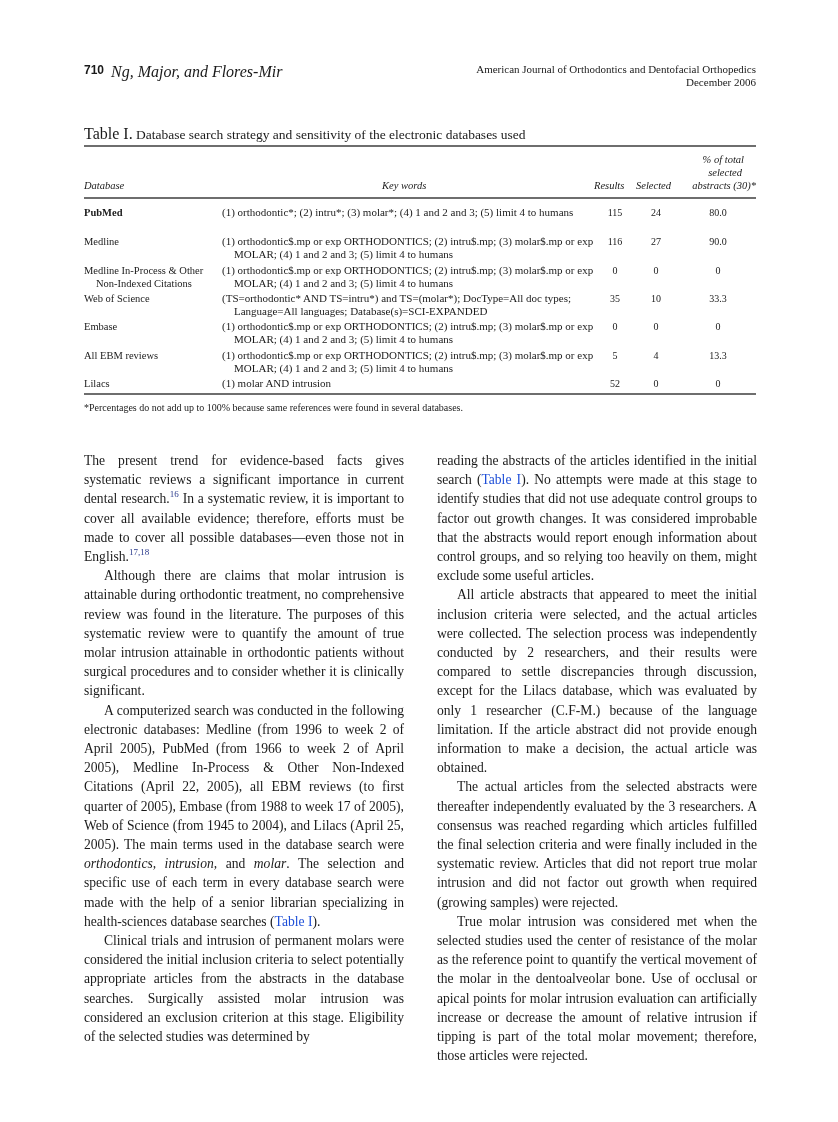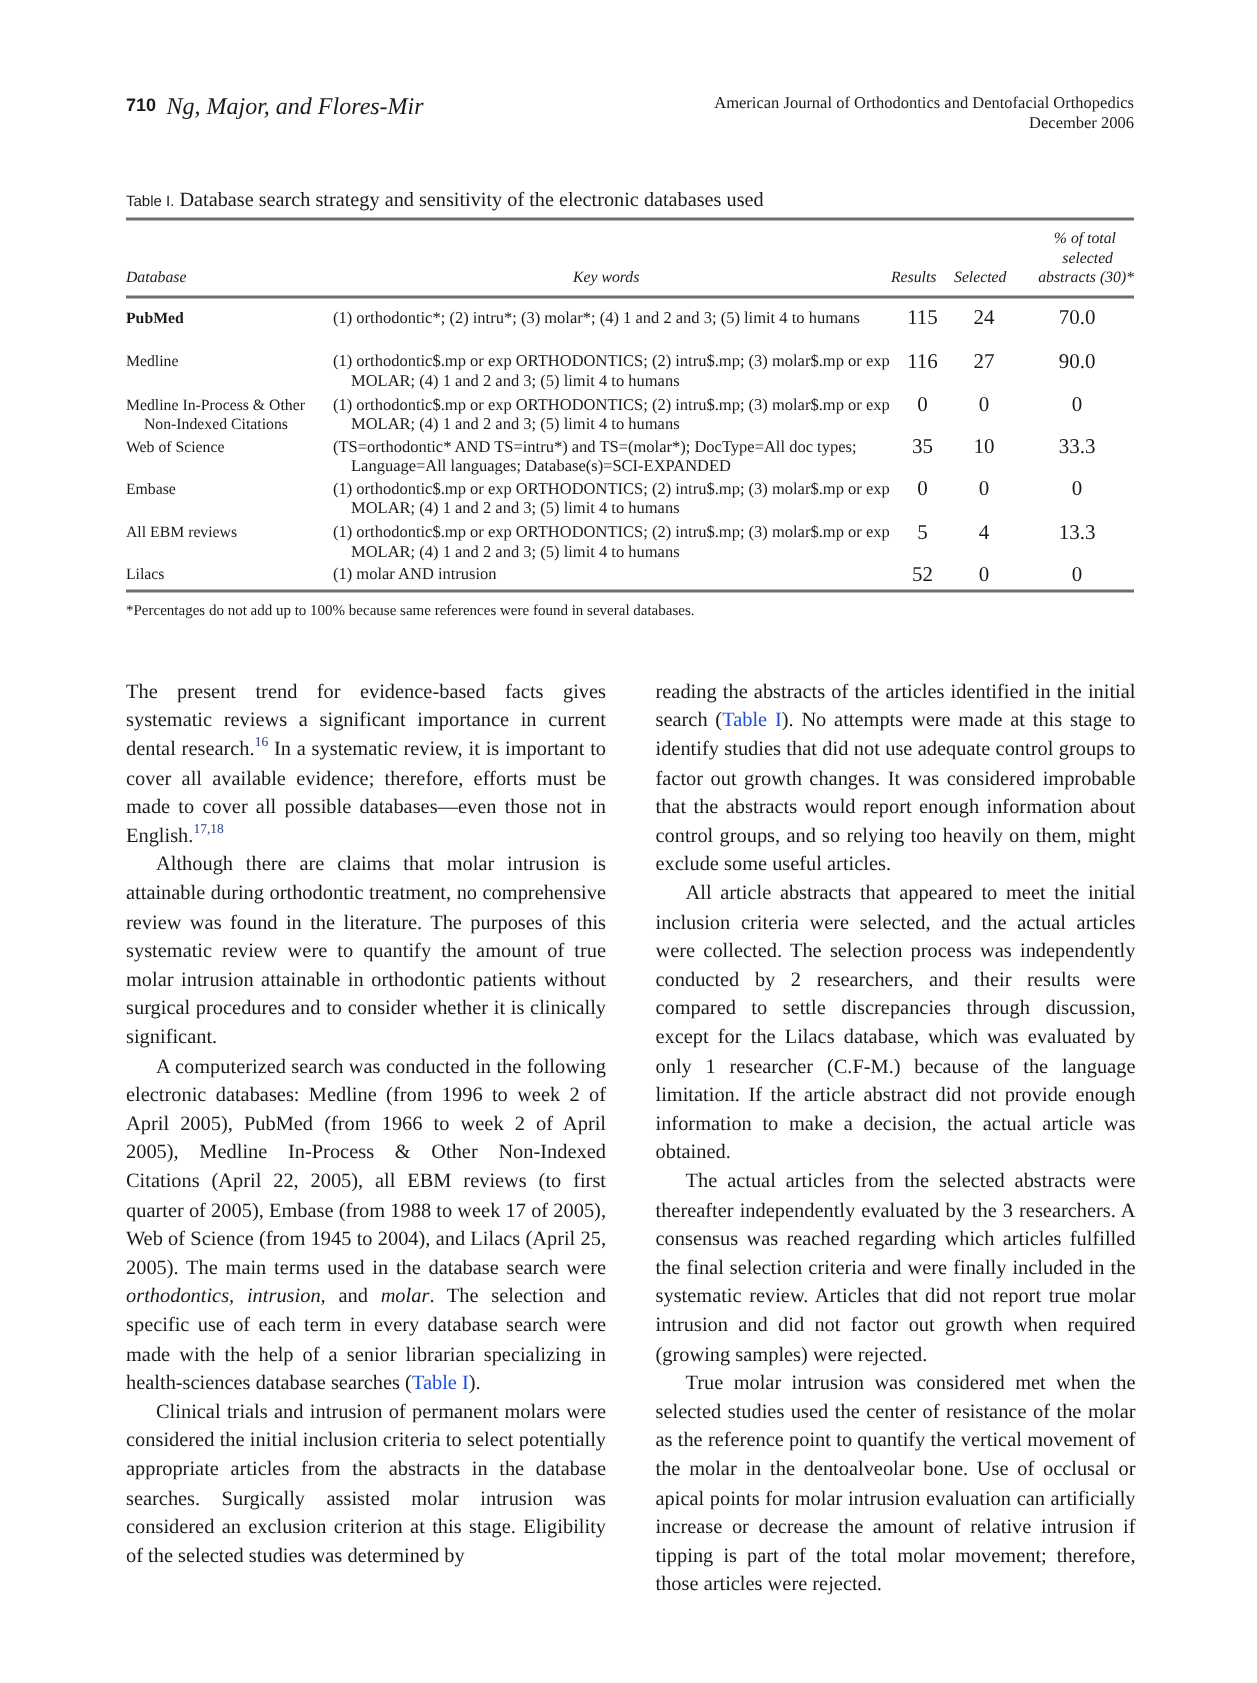--- a/index.html
+++ b/index.html
@@ -4,28 +4,28 @@
 <style>
   html, body { margin: 0; padding: 0; background: #ffffff; }
   body { width: 838px; height: 1122px; position: relative; overflow: hidden; color: #1a1a1a; font-family: "Liberation Serif", serif; }
 
   .running-head { position: absolute; left: 84px; top: 63px; width: 672px; height: 30px; }
   .page-num { position: absolute; left: 0; top: 0; font-family: "Liberation Sans", sans-serif; font-weight: bold; font-size: 12px; }
   .authors { position: absolute; left: 27px; top: 0; font-style: italic; font-size: 16px; }
   .journal { position: absolute; right: 0; top: 0; text-align: right; font-size: 11px; line-height: 13px; }
 
   .table-caption { position: absolute; left: 84px; top: 125px; font-size: 13.5px; }
-  .table-caption .label { font-family: Liberation Sans, sans-serif; font-size: 10px; margin-top: 48px; }
+  .table-caption .label { font-family: Liberation Serif, serif; font-size: 16px; margin-top: 48px; }
 
   .rule { position: absolute; left: 84px; width: 672px; background: #6e6e6e; }
 
   .th { position: absolute; font-style: italic; font-size: 10.5px; line-height: 13px; }
   .cell { position: absolute; font-size: 10.5px; line-height: 13px; }
   .kw { position: absolute; left: 222px; width: 370px; font-size: 11px; line-height: 13px; padding-left: 12px; text-indent: -12px; }
-  .num { position: absolute; text-align: center; font-size: 14px; line-height: 13px; }
+  .num { position: absolute; text-align: center; font-size: 10px; line-height: 13px; }
 
   .footnote { position: absolute; left: 84px; top: 402px; font-size: 10px; }
 
   .col { position: absolute; width: 320px; font-size: 13.6px; line-height: 19.2px; text-align: justify; }
   .col p { margin: 0; }
   .col p.indent { text-indent: 20px; }
   .col .ref { color: #1d4ed8; }
   .col sup { font-size: 9px; line-height: 0; color: #2a3a8c; }
   .section-head { font-family: "Liberation Sans", sans-serif; font-weight: bold; font-size: 12px; margin: 11px 0 6px 0; }
 </style>
@@ -62,21 +62,21 @@
   </div>
 </div>
 
 <div>
 
   <div>
     <div class="cell" style="left:84px;top:206px;font-weight:bold;">PubMed</div>
     <div class="kw" style="top:206px;">(1) orthodontic*; (2) intru*; (3) molar*; (4) 1 and 2 and 3; (5) limit 4 to humans</div>
     <div class="num" style="left:600px;width:30px;top:206px;">115</div>
     <div class="num" style="left:641px;width:30px;top:206px;">24</div>
-    <div class="num" style="left:700px;width:36px;top:206px;">70.0</div>
+    <div class="num" style="left:700px;width:36px;top:206px;">80.0</div>
   </div>
 
   <div>
     <div class="cell" style="left:84px;top:235px;">Medline</div>
     <div class="kw" style="top:235px;">(1) orthodontic$.mp or exp ORTHODONTICS; (2) intru$.mp; (3) molar$.mp or exp MOLAR; (4) 1 and 2 and 3; (5) limit 4 to humans</div>
     <div class="num" style="left:600px;width:30px;top:235px;">116</div>
     <div class="num" style="left:641px;width:30px;top:235px;">27</div>
     <div class="num" style="left:700px;width:36px;top:235px;">90.0</div>
   </div>
 

